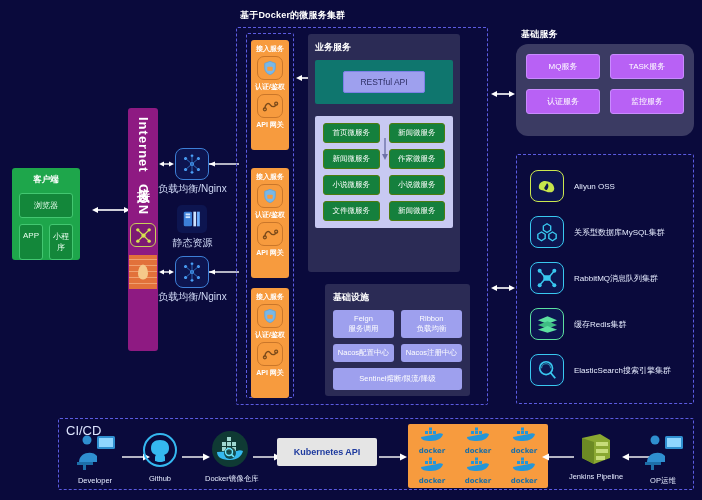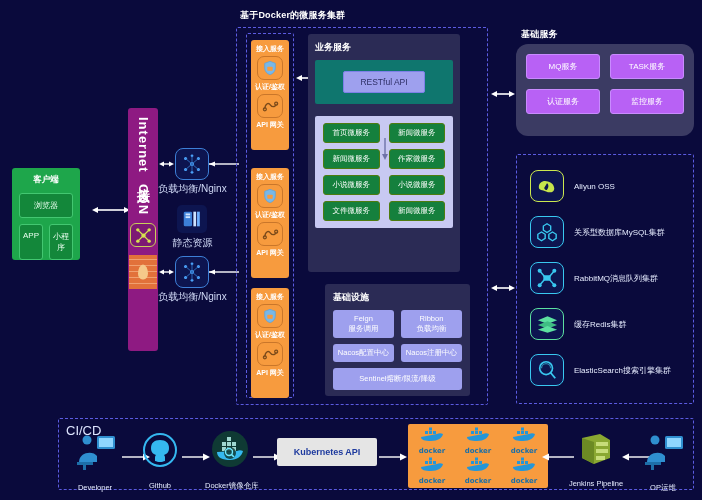--- a/index.html
+++ b/index.html
@@ -253,21 +253,21 @@
   }
 
   
   .cicd-title {
     position: absolute;
     color: #dfe6ff;
     font-size: 13px;
   }
   .cicd-node { position: absolute; text-align: center; }
   .cicd-lbl {
-    color: #e6ecff; font-size: 7.5px; margin-top: 9px; white-space: nowrap;
+    color: #e6ecff; font-size: 7.5px; margin-top: 2px; white-space: nowrap;
   }
   .k8s-box {
     position: absolute;
     background: #e5e5e5;
     border-radius: 2px;
     color: #1e3a9e;
     font-size: 9px;
     font-weight: bold;
     display: flex; align-items: center; justify-content: center;
   }

